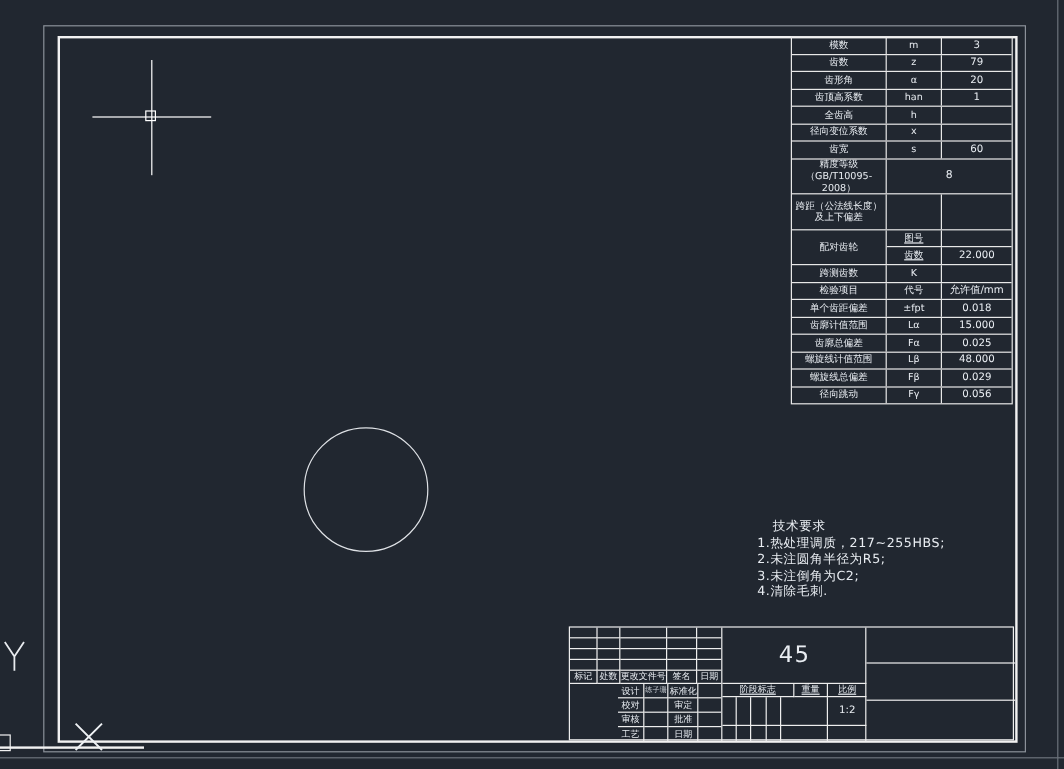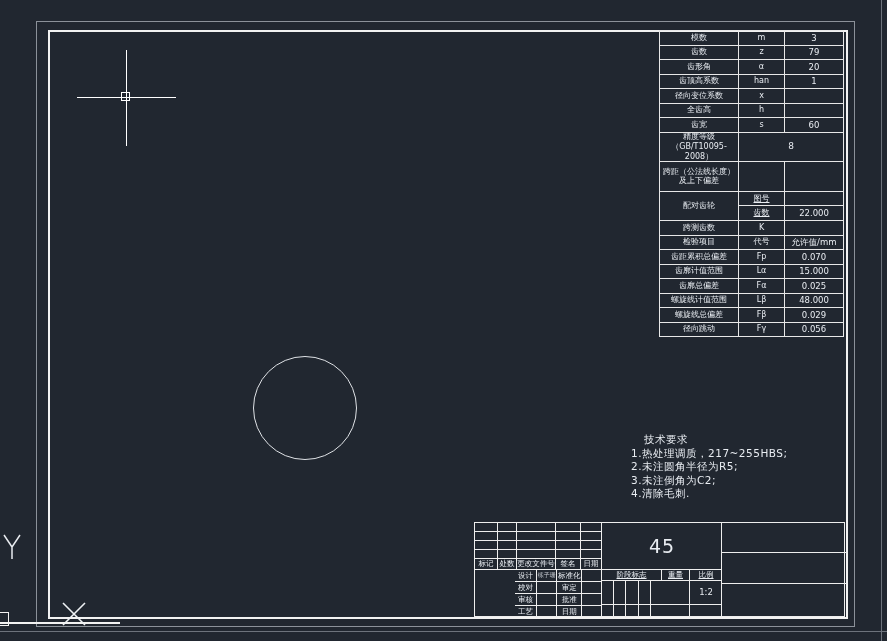--- a/index.html
+++ b/index.html
@@ -114,27 +114,27 @@
         <div class="gt-cell gt-name">齿形角</div>
         <div class="gt-cell gt-sym">α</div>
         <div class="gt-cell gt-val">20</div>
       </div>
       <div class="gt-row">
         <div class="gt-cell gt-name">齿顶高系数</div>
         <div class="gt-cell gt-sym">han</div>
         <div class="gt-cell gt-val">1</div>
       </div>
       <div class="gt-row">
+        <div class="gt-cell gt-name">全齿高</div>
+        <div class="gt-cell gt-sym">h</div>
+        <div class="gt-cell gt-val"></div>
+      </div>
+      <div class="gt-row">
         <div class="gt-cell gt-name">径向变位系数</div>
         <div class="gt-cell gt-sym">x</div>
-        <div class="gt-cell gt-val"></div>
-      </div>
-      <div class="gt-row">
-        <div class="gt-cell gt-name">全齿高</div>
-        <div class="gt-cell gt-sym">h</div>
         <div class="gt-cell gt-val"></div>
       </div>
       <div class="gt-row">
         <div class="gt-cell gt-name">齿宽</div>
         <div class="gt-cell gt-sym">s</div>
         <div class="gt-cell gt-val">60</div>
       </div>
       <div class="gt-row tall">
         <div class="gt-cell gt-name">精度等级
 （GB/T10095-2008）</div>
@@ -163,23 +163,23 @@
         <div class="gt-cell gt-name">跨测齿数</div>
         <div class="gt-cell gt-sym">K</div>
         <div class="gt-cell gt-val"></div>
       </div>
       <div class="gt-row">
         <div class="gt-cell gt-name">检验项目</div>
         <div class="gt-cell gt-sym">代号</div>
         <div class="gt-cell gt-val">允许值/mm</div>
       </div>
       <div class="gt-row">
-        <div class="gt-cell gt-name">齿距累积总偏差</div>
-        <div class="gt-cell gt-sym">Fp</div>
-        <div class="gt-cell gt-val">0.070</div>
+        <div class="gt-cell gt-name">单个齿距偏差</div>
+        <div class="gt-cell gt-sym">±fpt</div>
+        <div class="gt-cell gt-val">0.018</div>
       </div>
       <div class="gt-row">
         <div class="gt-cell gt-name">齿廓计值范围</div>
         <div class="gt-cell gt-sym">Lα</div>
         <div class="gt-cell gt-val">15.000</div>
       </div>
       <div class="gt-row">
         <div class="gt-cell gt-name">齿廓总偏差</div>
         <div class="gt-cell gt-sym">Fα</div>
         <div class="gt-cell gt-val">0.025</div>

